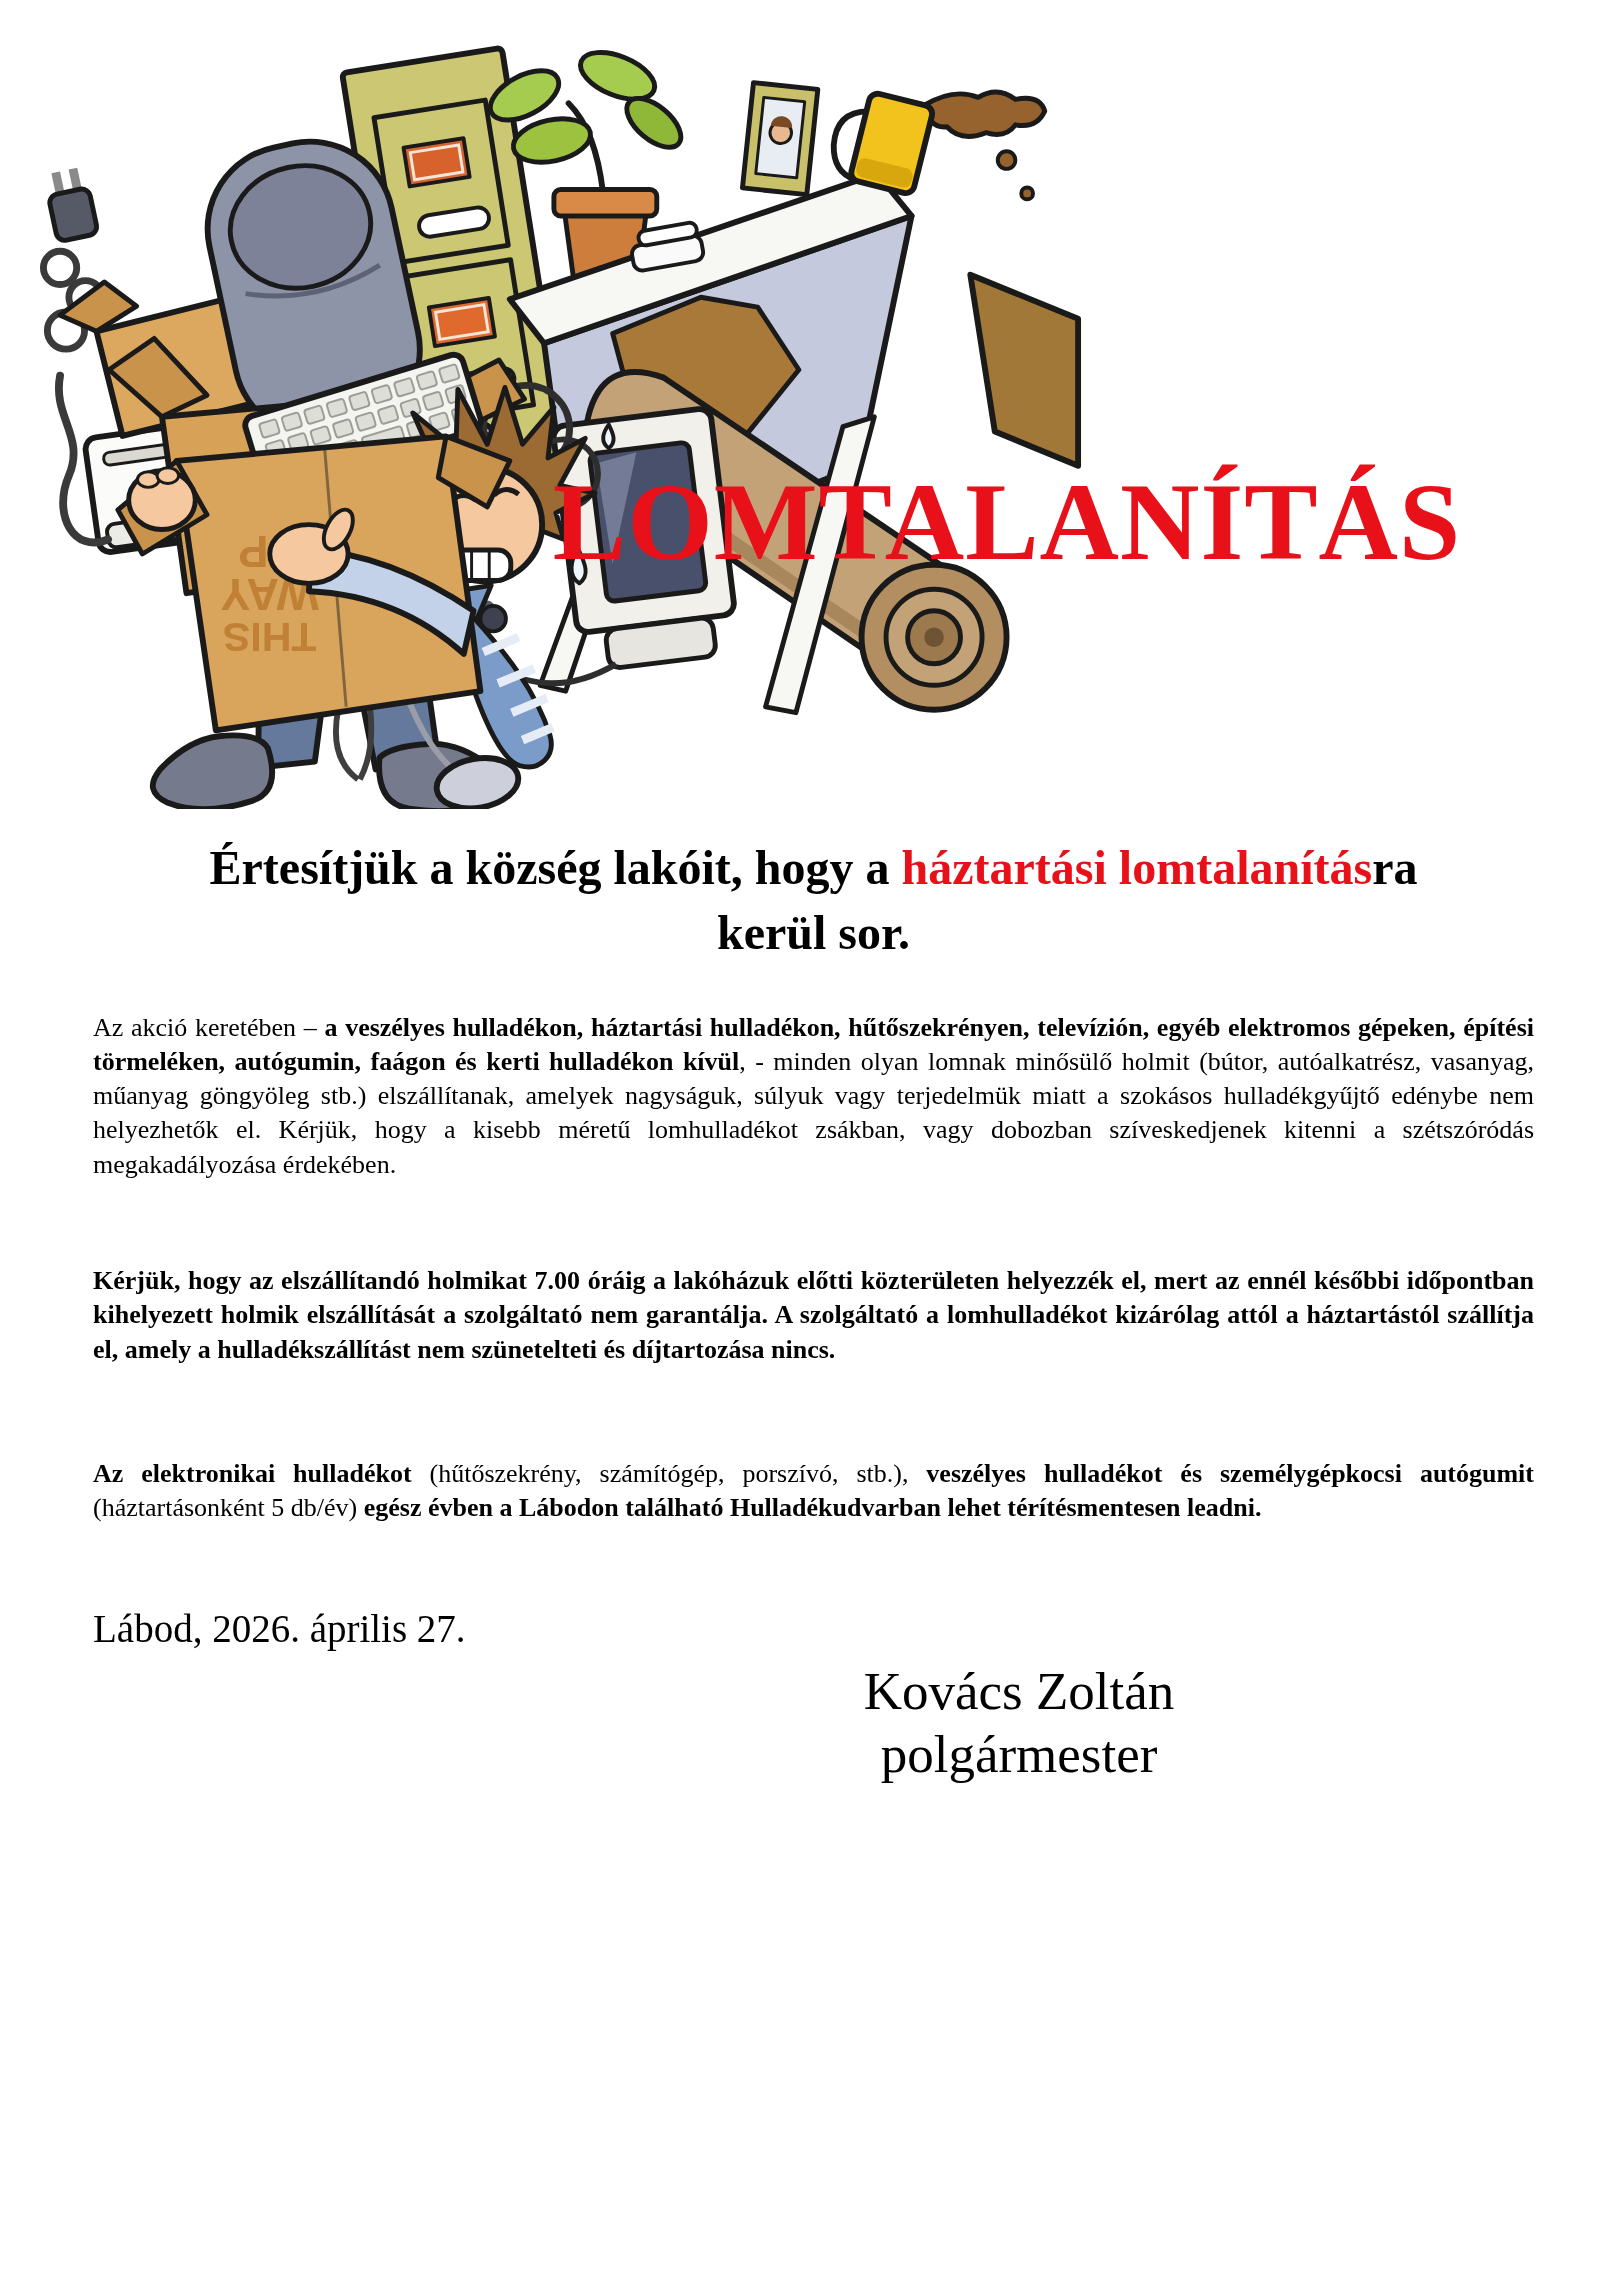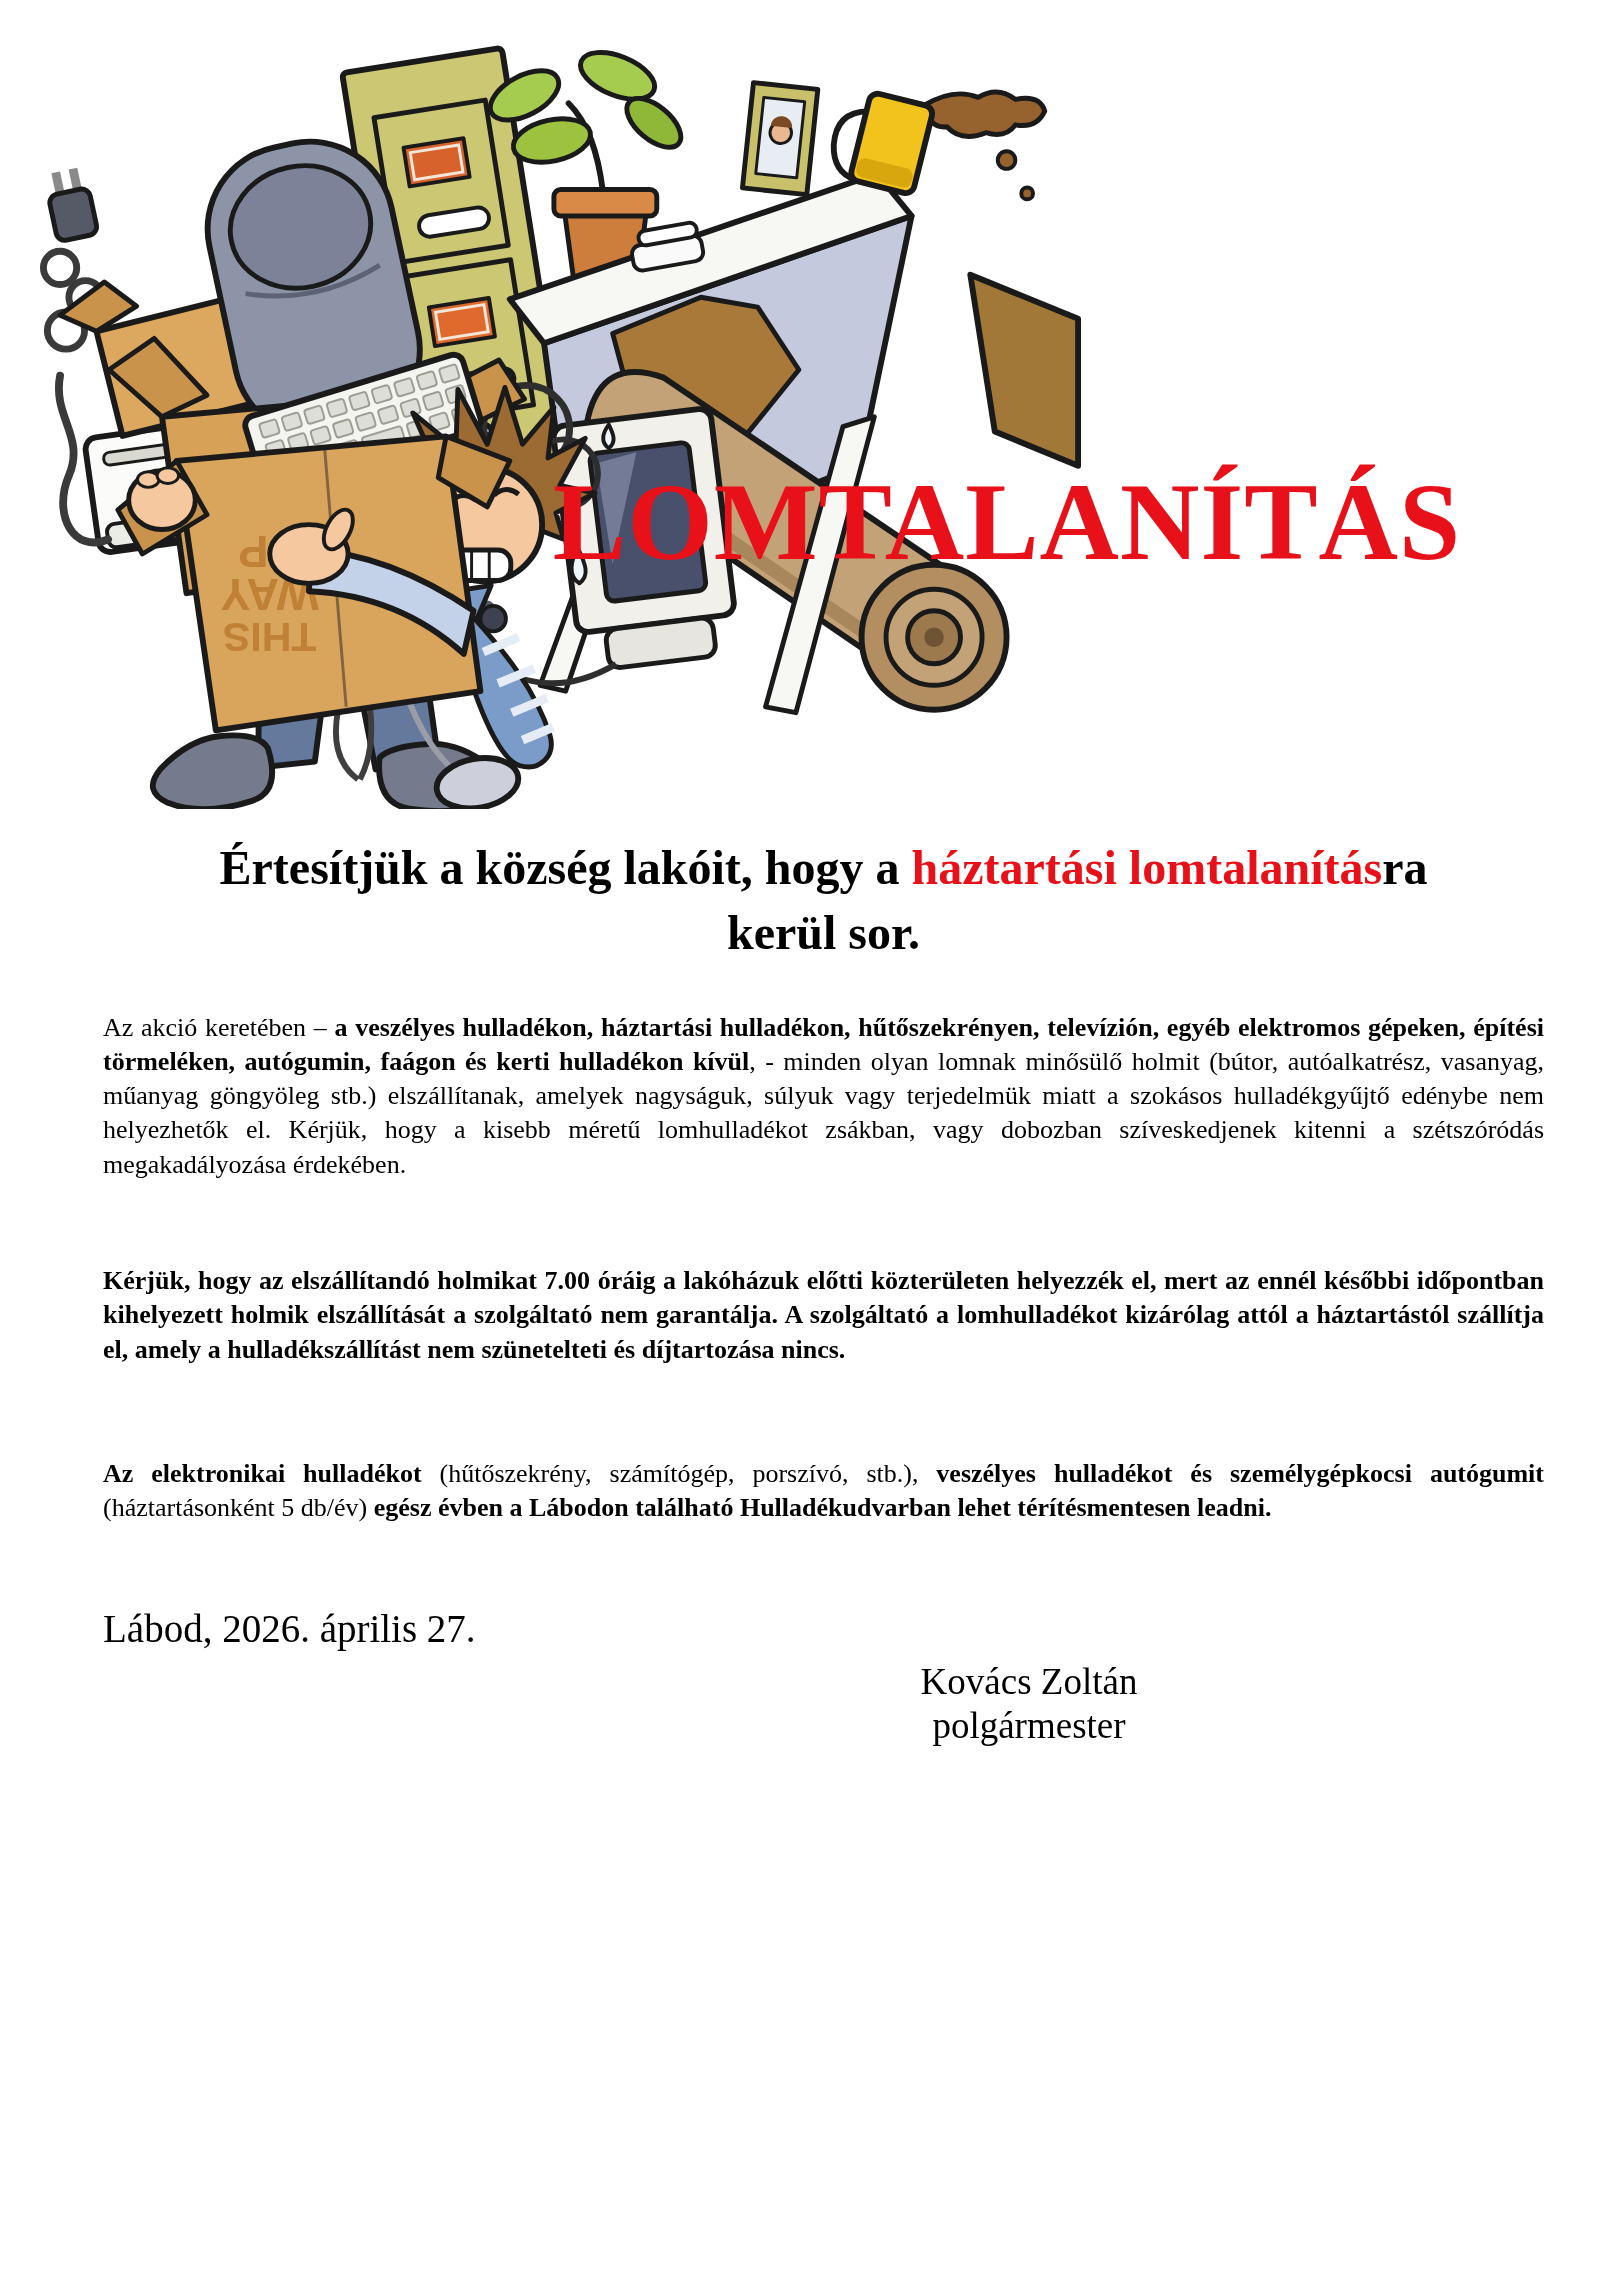--- a/index.html
+++ b/index.html
@@ -7,29 +7,29 @@
     position:relative;width:1621px;height:2293px;background:#ffffff;
     font-family:"Liberation Serif",serif;color:#000;overflow:hidden;
     margin:0 auto;
   }
   .illu{position:absolute;left:14.7px;top:4.9px;width:1068px;height:804px;}
   .main-title{
     position:absolute;left:534px;top:459px;width:946px;
     text-align:center;font-weight:bold;font-size:110px;line-height:1.15;
     color:#e8111a;letter-spacing:1px;white-space:nowrap;
   }
-  .content{position:absolute;left:103px;top:835px;width:1441px;}
+  .content{position:absolute;left:93px;top:835px;width:1441px;}
   .lead{ text-align:center;font-weight:bold;font-size:48px;line-height:1.36;}
   .red{color:#e8111a;}
   .body-par{font-size:26px;line-height:1.32;text-align:justify;margin:45px 0 0 0;}
   .par2{margin-top:82px;font-weight:bold;}
   .par3{margin-top:90px;}
   .b{font-weight:bold;}
   .date-line{font-size:39px;margin-top:80px;}
-  .signature{width:470px;margin:9.8px 0 0 691px;text-align:center;font-size:37px;line-height:1.18;}
+  .signature{width:470px;margin:9.8px 0 0 691px;text-align:center;font-size:53px;line-height:1.18;}
   svg .ln{stroke:#1a1a1a;stroke-linejoin:round;stroke-linecap:round;}
 </style>
 </head>
 <body>
 
 <div class="page">
 
   <div class="illu">
   <svg viewBox="0 0 1090 820" width="1068" height="804" xmlns="http://www.w3.org/2000/svg">
 

